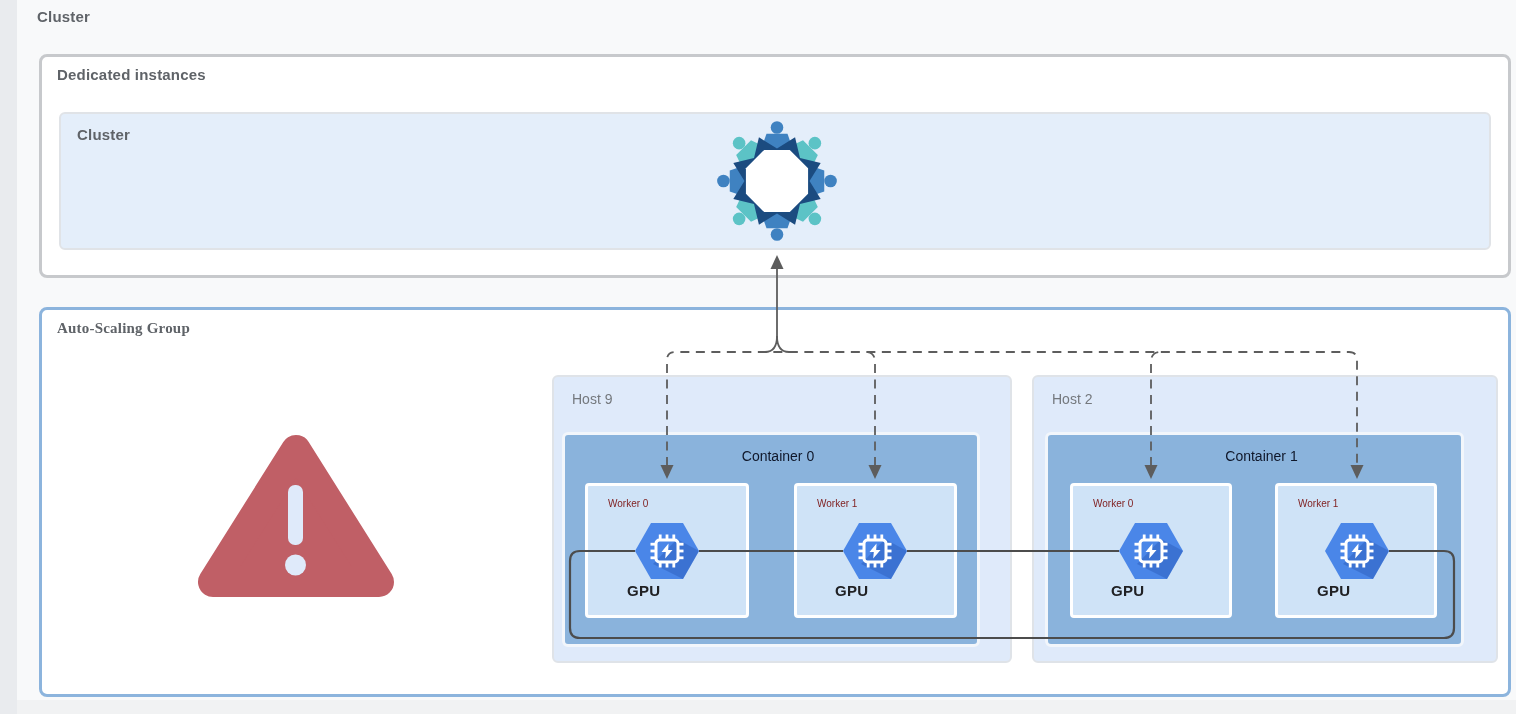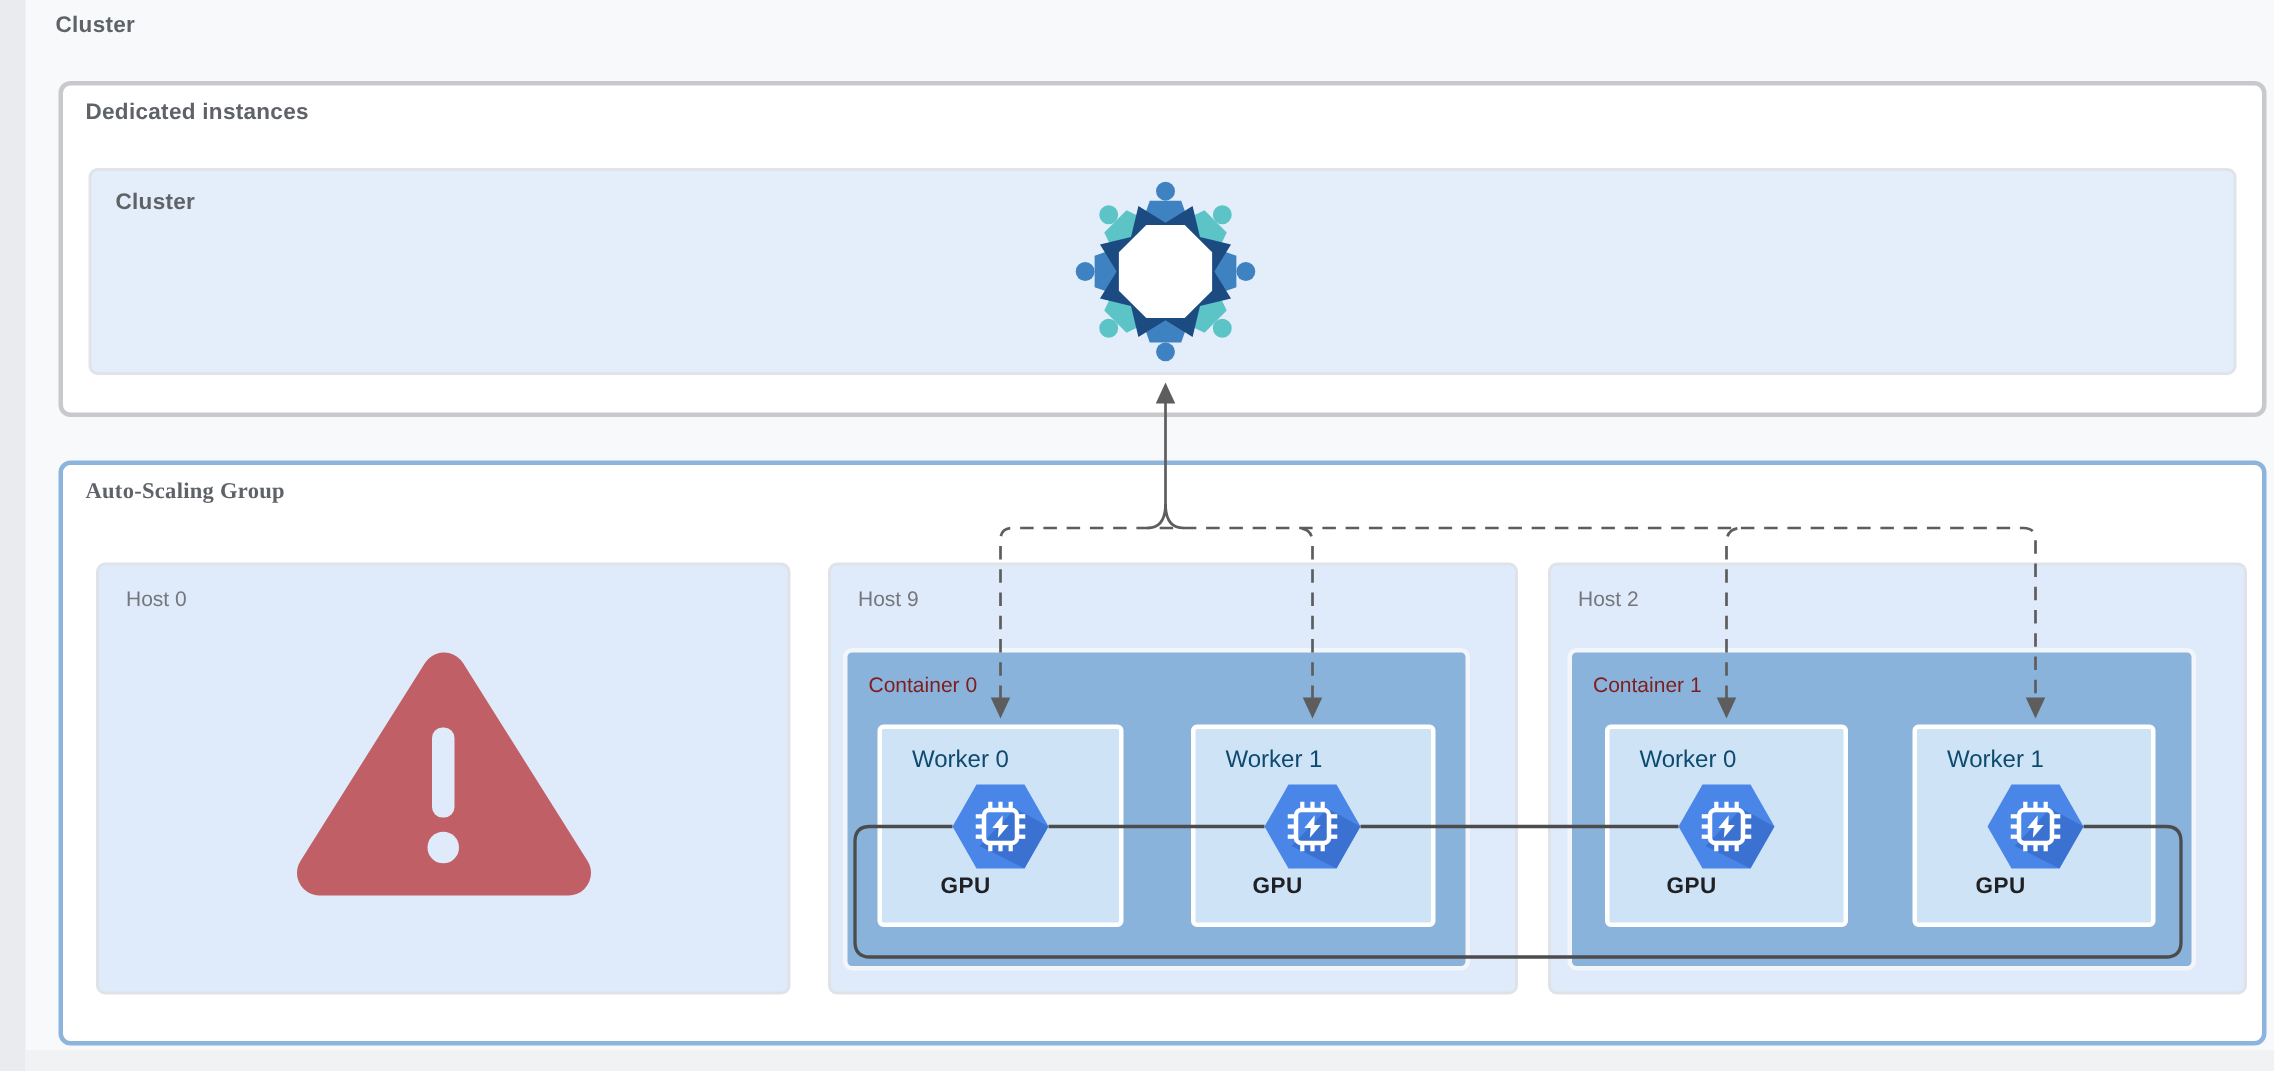--- a/index.html
+++ b/index.html
@@ -32,30 +32,30 @@
   .host0{left:47px;width:463px;}
   .host1{left:535px;width:460px;}
   .host2{left:1015px;width:466px;}
   .host-label{font-size:14px;color:#74787d;margin:14px 0 0 18px;}
   .container-box{
     top:432px;height:215px;background:#8ab3dc;
     border:3px solid #f2f6fb;border-radius:6px;
   }
   .container1{left:545px;width:418px;}
   .container2{left:1028px;width:419px;}
-  .container-label{font-size:14px;color:#7f1d1d;margin:13px 0 0 14px;}
+  .container-label{font-size:14px;color:#0f172a;margin:13px 0 0 14px;text-align:center;}
   .worker-box{
     top:483px;height:135px;background:#cfe3f7;
     border:3px solid #ffffff;border-radius:4px;
   }
   .w0h1{left:568px;width:164px;}
   .w1h1{left:777px;width:163px;}
   .w0h2{left:1053px;width:162px;}
   .w1h2{left:1258px;width:162px;}
-  .worker-label{font-size:16px;color:#0c4a6e;margin:12px 0 0 20px;}
+  .worker-label{font-size:10px;color:#7f1d1d;margin:12px 0 0 20px;}
   .gpu-label{
     top:582px;width:80px;text-align:left;
     font-size:15px;font-weight:bold;color:#202124;letter-spacing:.3px;
   }
   .gl0{left:610px;} .gl1{left:818px;} .gl2{left:1094px;} .gl3{left:1300px;}
   .overlay{left:0;top:0;width:1516px;height:714px;pointer-events:none;}
   .bottom-strip{left:0;top:700px;width:1516px;height:14px;background:#f1f2f3;}
 </style>
 </head>
 <body>
@@ -66,23 +66,20 @@
 
   <div class="abs dedicated-box"></div>
   <div class="abs section-label dedicated-label">Dedicated instances</div>
 
   <div class="abs driver-box"></div>
   <div class="abs section-label driver-label">Cluster</div>
 
   <div class="abs asg-box"></div>
   <div class="abs section-label asg-label">Auto-Scaling Group</div>
 
-  <div class="abs host-box host0">
-    <div class="host-label">Host 0</div>
-  </div>
   <div class="abs host-box host1">
     <div class="host-label">Host 9</div>
   </div>
   <div class="abs host-box host2">
     <div class="host-label">Host 2</div>
   </div>
 
   <div class="abs container-box container1">
     <div class="container-label">Container 0</div>
   </div>

